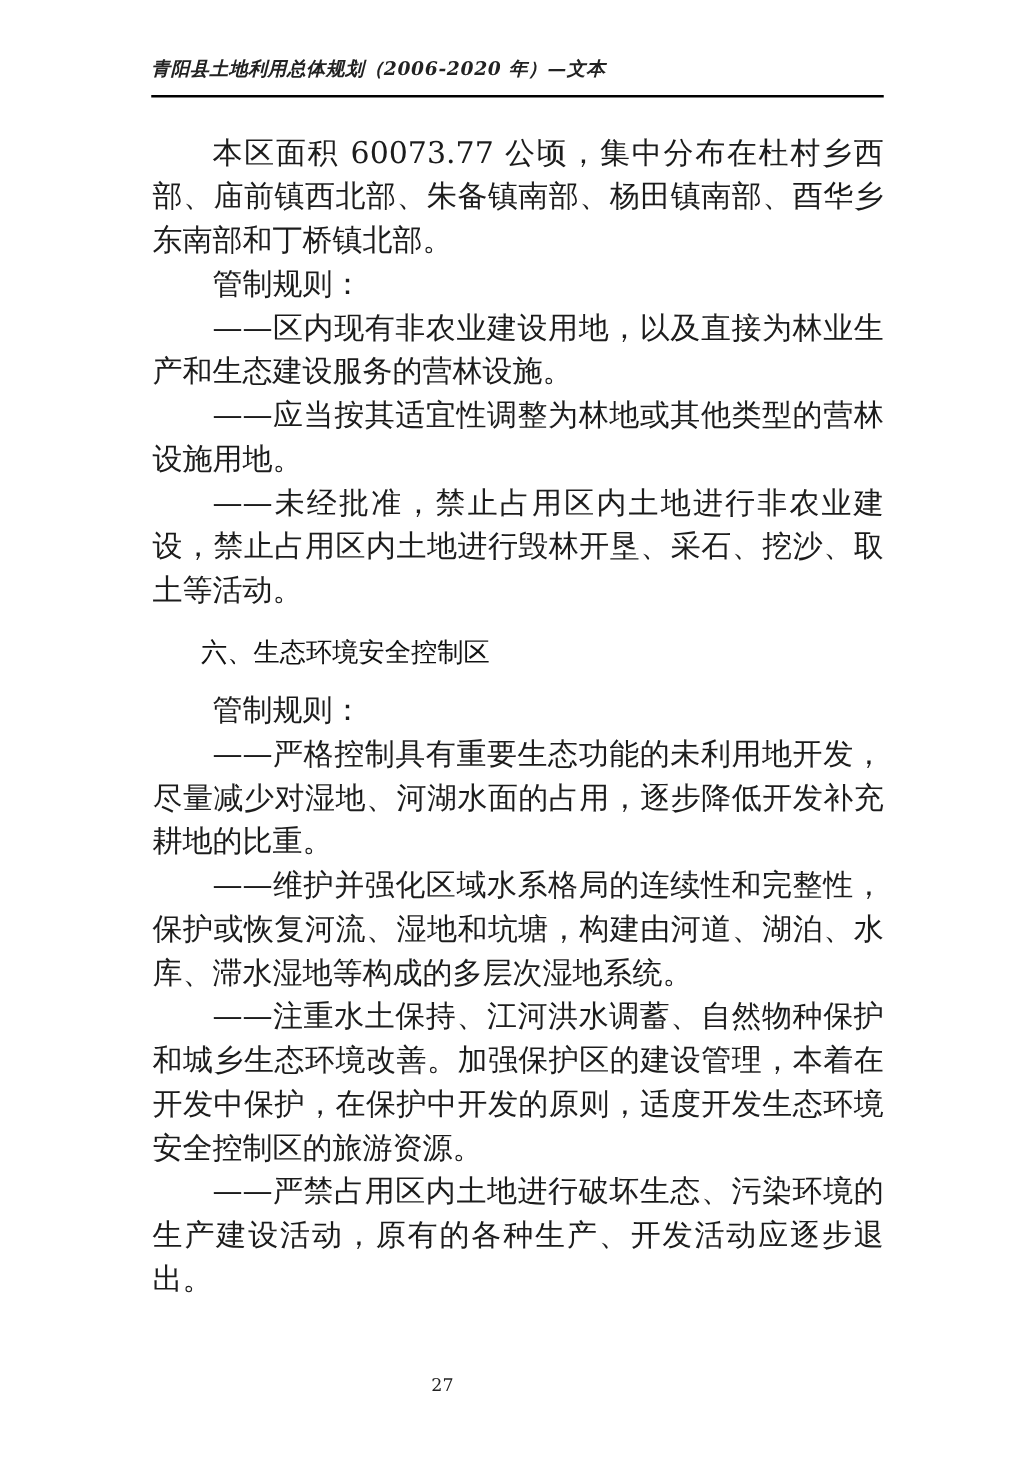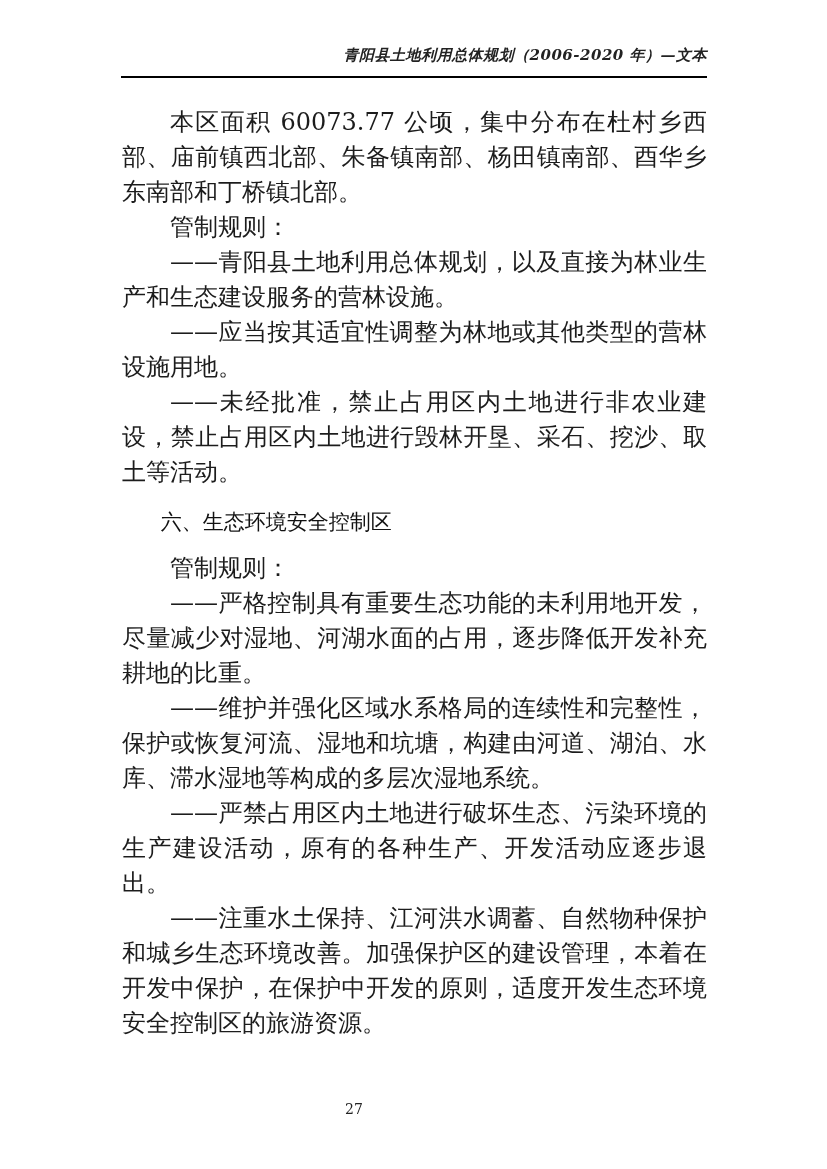--- a/index.html
+++ b/index.html
@@ -14,21 +14,21 @@
     background: #ffffff;
     color: #1c1c1c;
     overflow: hidden;
     font-family: "DejaVu Serif", "Liberation Serif", serif;
   }
   .header {
     position: absolute;
     top: 46px;
     left: 121px;
     width: 586px;
-    text-align: right;
+    text-align: left;
     font-size: 15px;
     font-weight: bold;
     font-style: italic;
     letter-spacing: 0.5px;
     color: #222222;
     white-space: nowrap;
   }
   .header-rule {
     position: absolute;
     top: 76px;
@@ -76,26 +76,26 @@
 
 <div class="page">
 
   <div class="header">青阳县土地利用总体规划（2006-2020 年）—文本</div>
 
   <div class="header-rule"></div>
 
   <div class="body-text">
     <p class="para">本区面积 60073.77 公顷，集中分布在杜村乡西部、庙前镇西北部、朱备镇南部、杨田镇南部、酉华乡东南部和丁桥镇北部。</p>
     <p class="para">管制规则：</p>
-    <p class="para">——青阳县土地利用总体规划，以及直接为林业生产和生态建设服务的营林设施。</p>
+    <p class="para">——区内现有非农业建设用地，以及直接为林业生产和生态建设服务的营林设施。</p>
     <p class="para">——应当按其适宜性调整为林地或其他类型的营林设施用地。</p>
     <p class="para">——未经批准，禁止占用区内土地进行非农业建设，禁止占用区内土地进行毁林开垦、采石、挖沙、取土等活动。</p>
     <h2 class="heading">六、生态环境安全控制区</h2>
     <p class="para">管制规则：</p>
     <p class="para">——严格控制具有重要生态功能的未利用地开发，尽量减少对湿地、河湖水面的占用，逐步降低开发补充耕地的比重。</p>
     <p class="para">——维护并强化区域水系格局的连续性和完整性，保护或恢复河流、湿地和坑塘，构建由河道、湖泊、水库、滞水湿地等构成的多层次湿地系统。</p>
+    <p class="para">——注重水土保持、江河洪水调蓄、自然物种保护和城乡生态环境改善。加强保护区的建设管理，本着在开发中保护，在保护中开发的原则，适度开发生态环境安全控制区的旅游资源。</p>
     <p class="para">——严禁占用区内土地进行破坏生态、污染环境的生产建设活动，原有的各种生产、开发活动应逐步退出。</p>
-    <p class="para">——注重水土保持、江河洪水调蓄、自然物种保护和城乡生态环境改善。加强保护区的建设管理，本着在开发中保护，在保护中开发的原则，适度开发生态环境安全控制区的旅游资源。</p>
   </div>
 
   <div class="footer">27</div>
 
 </div>
 
 </body></html>

